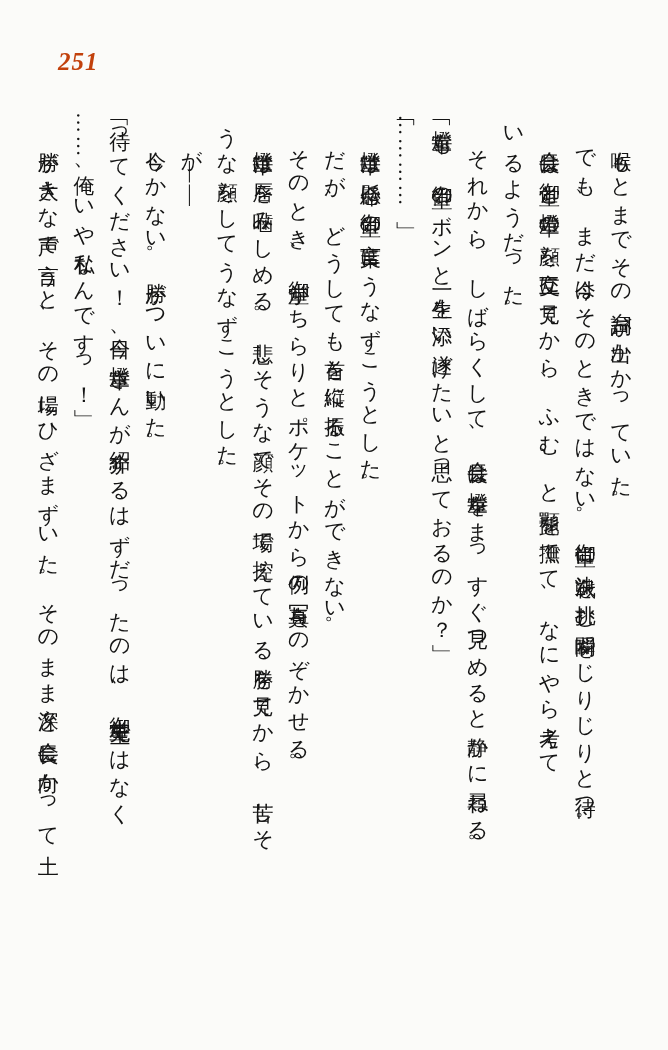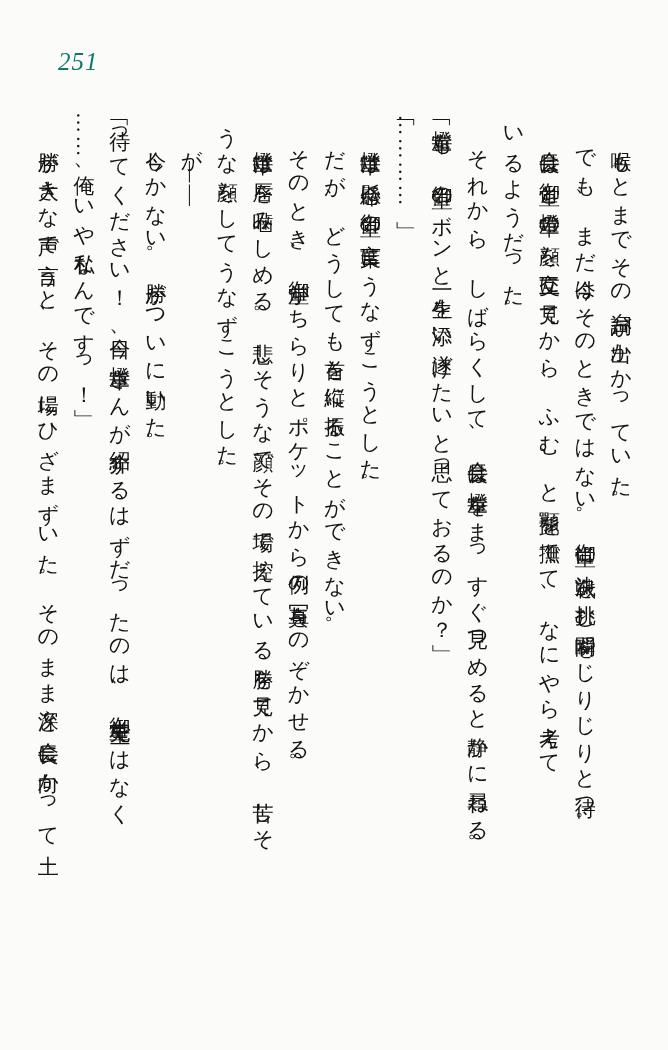--- a/index.html
+++ b/index.html
@@ -18,21 +18,22 @@
     position: absolute;
     inset: 0;
   }
   .page-number {
     position: absolute;
     left: 58px;
     top: 48px;
     font-style: italic;
     font-size: 25px;
     letter-spacing: 1px;
-    color: #0f766e;
+    color: #c2410c;
+    font-weight: bold;
   }
   .text-block {
     position: absolute;
     top: 112px;
     right: 30px;
     width: 610px;
     height: 896px;
     writing-mode: vertical-rl;
     text-orientation: mixed;
     font-size: 21px;

